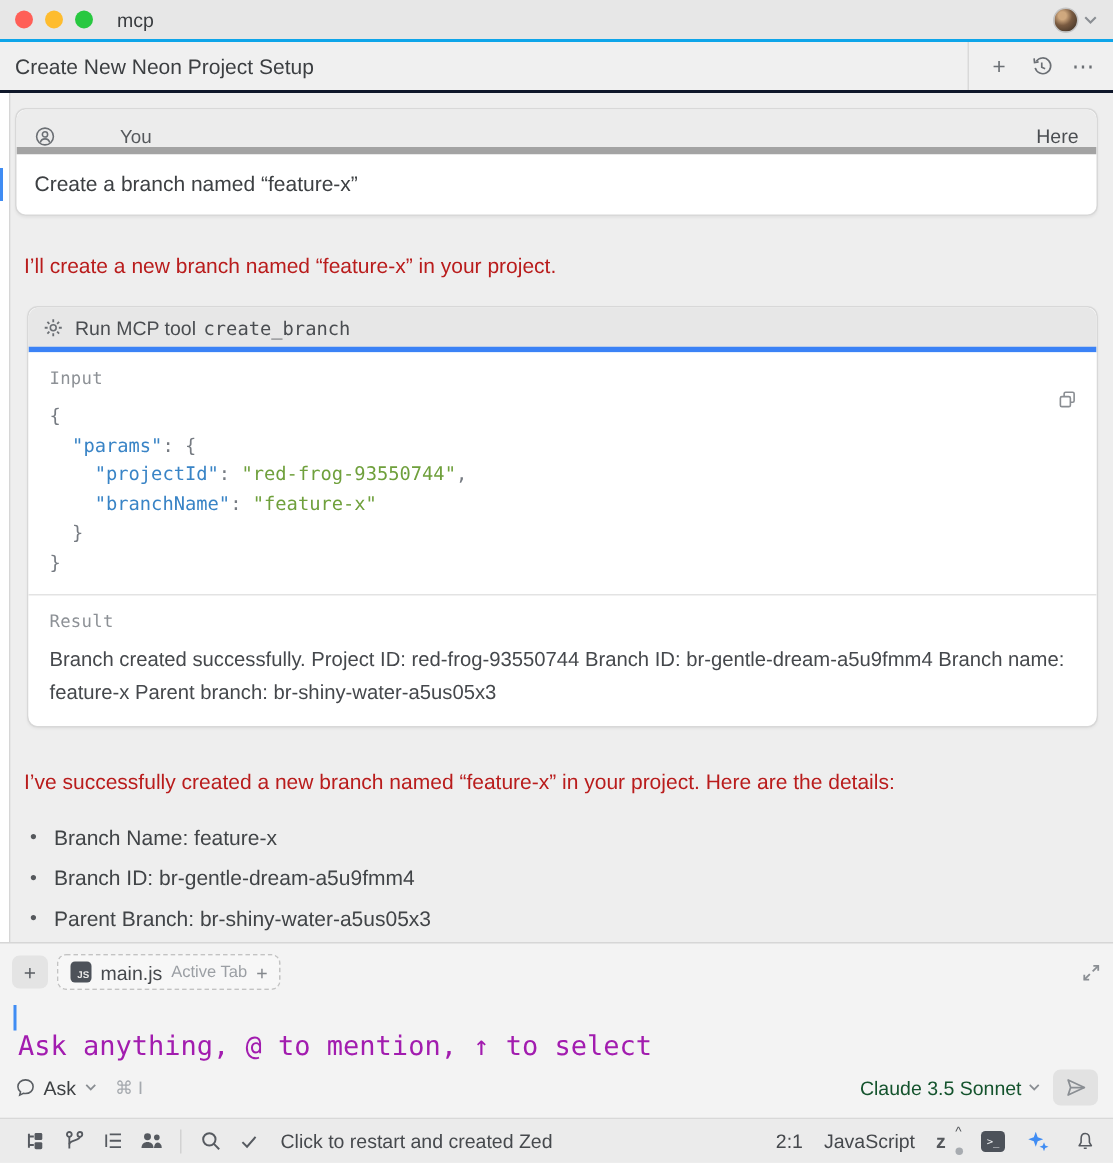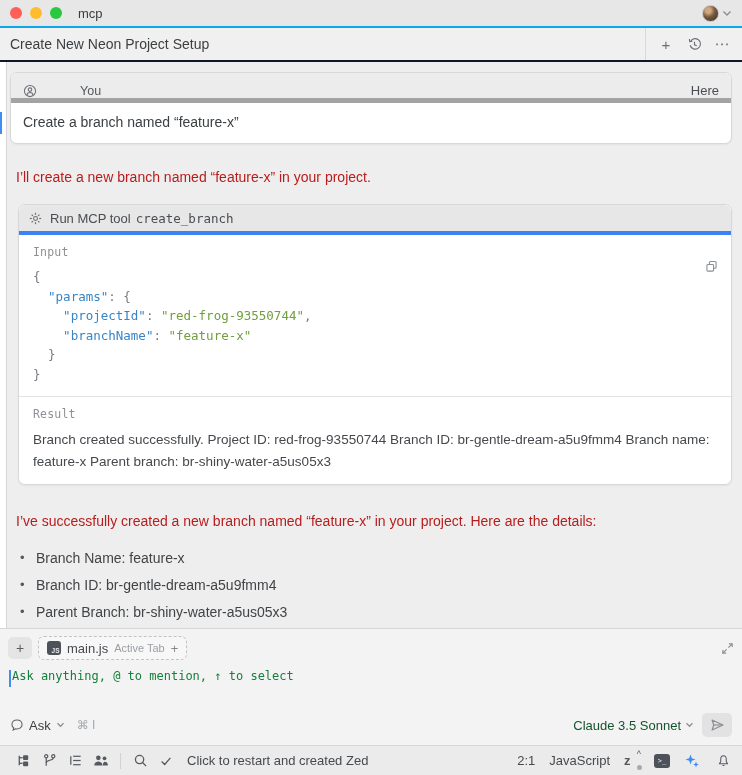--- a/index.html
+++ b/index.html
@@ -93,21 +93,21 @@
     border-radius:6px;height:24px;padding:0 8px;background:#f7f7f7;cursor:default;}
   .js-file-icon{width:14px;height:14px;background:#4d525a;border-radius:3px;color:#e8e8e8;
     font-size:6.5px;font-weight:bold;display:flex;align-items:flex-end;justify-content:flex-end;
     padding:1px 1.5px;font-family:"Liberation Sans",sans-serif;}
   .ctx-file{font-size:13px;color:#46494d;}
   .ctx-badge{font-size:11px;color:#9b9fa4;}
   .ctx-plus{font-size:13px;color:#84888d;}
   .expand-btn{margin-left:auto;color:#8a8e93;cursor:default;}
   .editor-area{position:relative;margin-top:9px;height:42px;cursor:text;}
   .editor-caret{position:absolute;left:1px;top:1px;width:2px;height:17px;background:var(--accent-blue);}
-  .placeholder{position:absolute;left:4px;top:0;font-size:12px;color:#15803d;}
+  .placeholder{position:absolute;left:4px;top:18px;font-size:18px;color:#a21caf;}
   .composer-row2{display:flex;align-items:center;padding:2px 2px 3px 2px;}
   .mode-selector{display:flex;align-items:center;gap:5px;font-size:13px;color:#3d4043;cursor:default;}
   .kbd-hint{font-size:12px;color:#a5a9ae;margin-left:7px;font-family:"Liberation Sans",sans-serif;}
   .model-selector{margin-left:auto;display:flex;align-items:center;gap:4px;
     font-size:13px;color:#14532d;cursor:default;}
   .send-btn{margin-left:8px;width:30px;height:24px;border-radius:5px;background:#e2e2e2;
     display:flex;align-items:center;justify-content:center;cursor:default;}
 
   
   .statusbar{flex:0 0 auto;height:30px;background:#ebebeb;border-top:1px solid #d8d8d8;

